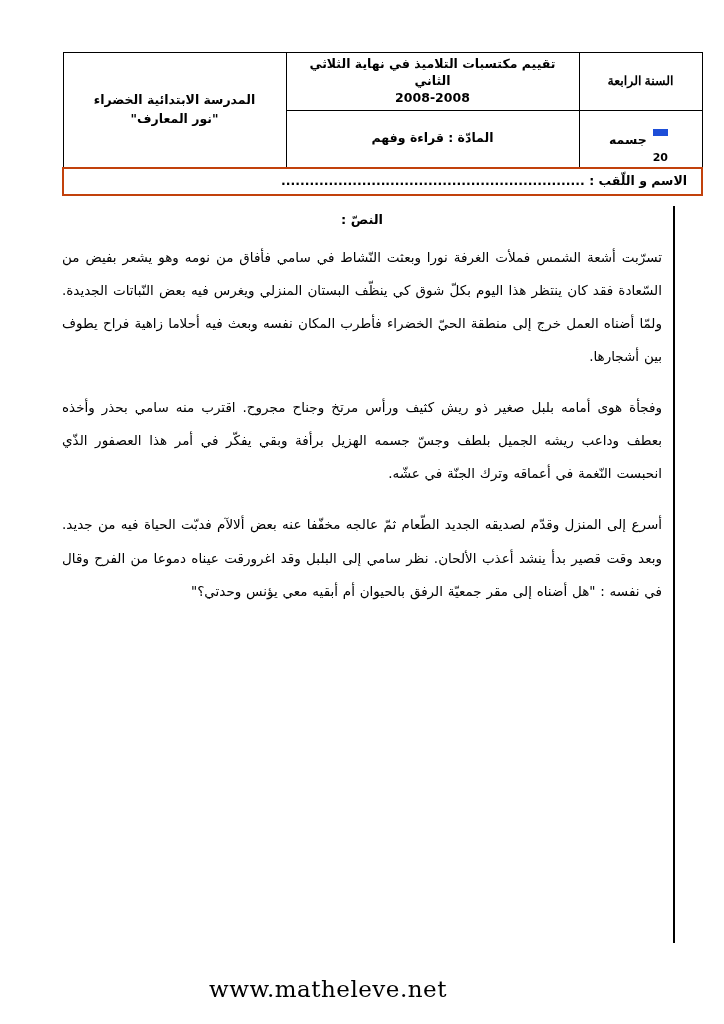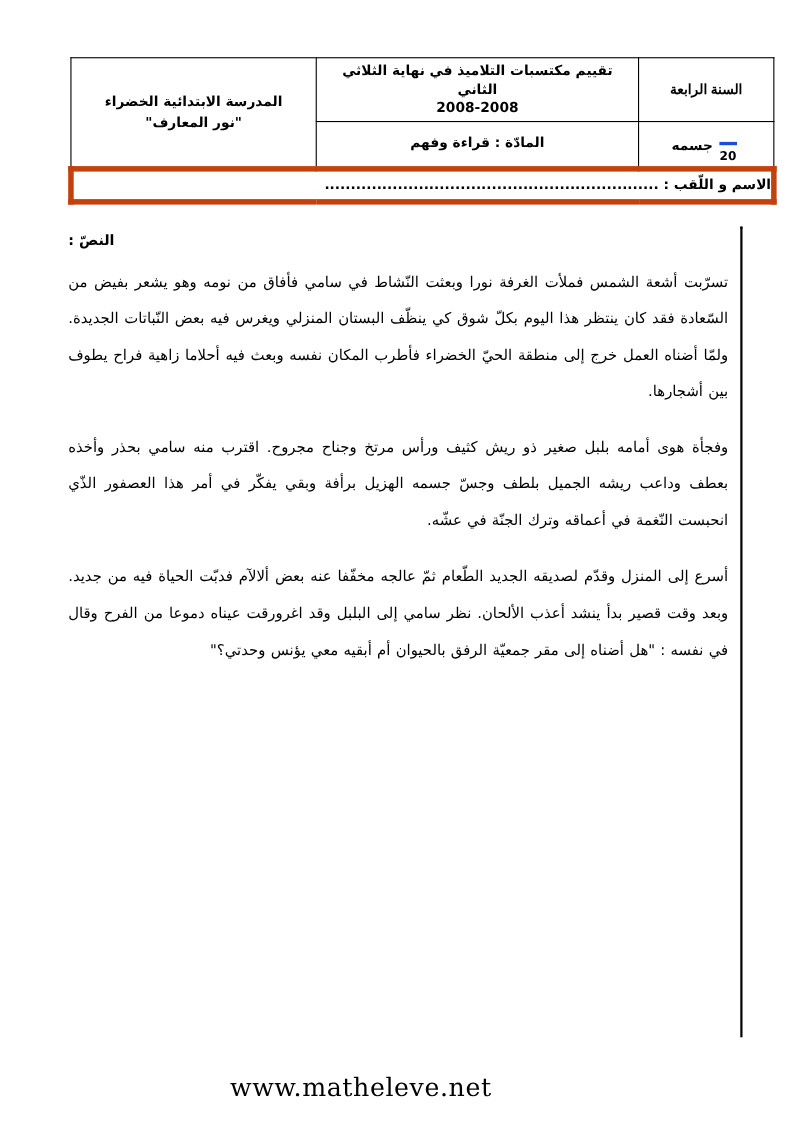--- a/index.html
+++ b/index.html
@@ -40,40 +40,40 @@
     font-weight: bold;
     font-size: 12.5px;
     line-height: 1.35;
   }
   .cell-year      { width: 110px; height: 32px; font-family: Liberation Serif, serif; }
   .cell-eval      { width: 280px; }
   .cell-school    { width: 210px; }
   .cell-number    { height: 32px; }
   .cell-subject   { }
   .name-row td {
-    border: 5px solid #c2410c;
+    border: 2px solid #c2410c;
     text-align: right;
-    padding: 4px 0;
+    padding: 4px 14px;
     font-weight: bold;
     font-size: 12.5px;
   }
   .eval-line2 { font-weight: bold; }
   .school-name { display:block; margin-top: 2px; }
   .frac {
     display: inline-block;
     text-align: center;
     line-height: 1.1;
     font-size: 11px;
     vertical-align: middle;
     margin-right: 4px;
   }
   .frac .den {
     display: block;
-    border-top: 3px solid #1d4ed8;
-    padding-top: 4px;
+    border-top: 7px solid #1d4ed8;
+    padding-top: 16px;
   }
   .num-wrap { display: inline-flex; align-items: center; gap: 6px; justify-content: center; }
   
   .vline {
     position: absolute;
     top: 206px;
     left: 673px;
     width: 1.5px;
     height: 737px;
     background: #000;
@@ -90,21 +90,21 @@
   .content {
     position: absolute;
     top: 212px;
     left: 62px;
     width: 600px;
   }
 
   .label-nass {
     font-size: 13px;
     font-weight: bold;
-    text-align: left;
+    text-align: center;
     margin: 0 0 14px 0;
   }
 
   p.para {
     margin: 0 0 18px 0;
     font-size: 13.5px;
     line-height: 2.45;
     text-align: justify;
     text-align-last: right;
     text-justify: inter-word;

